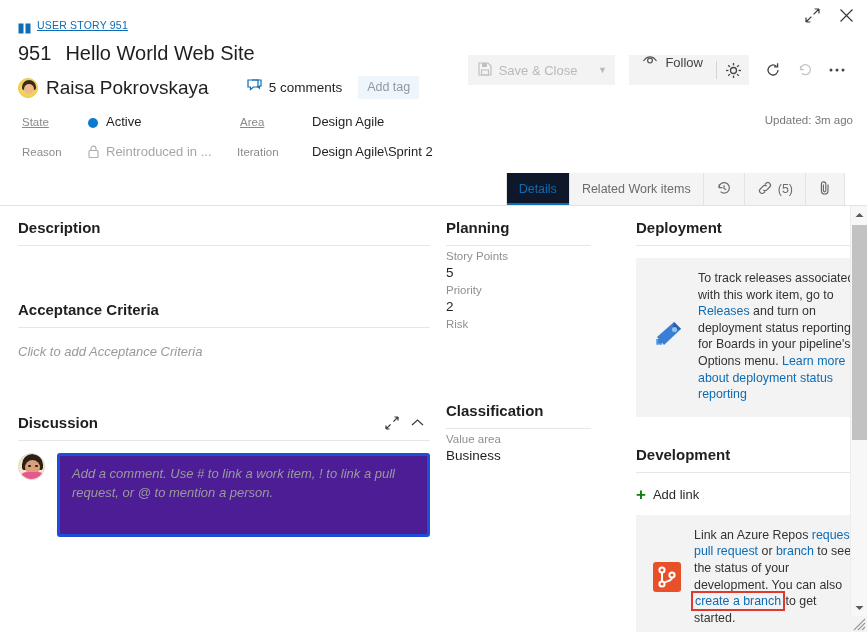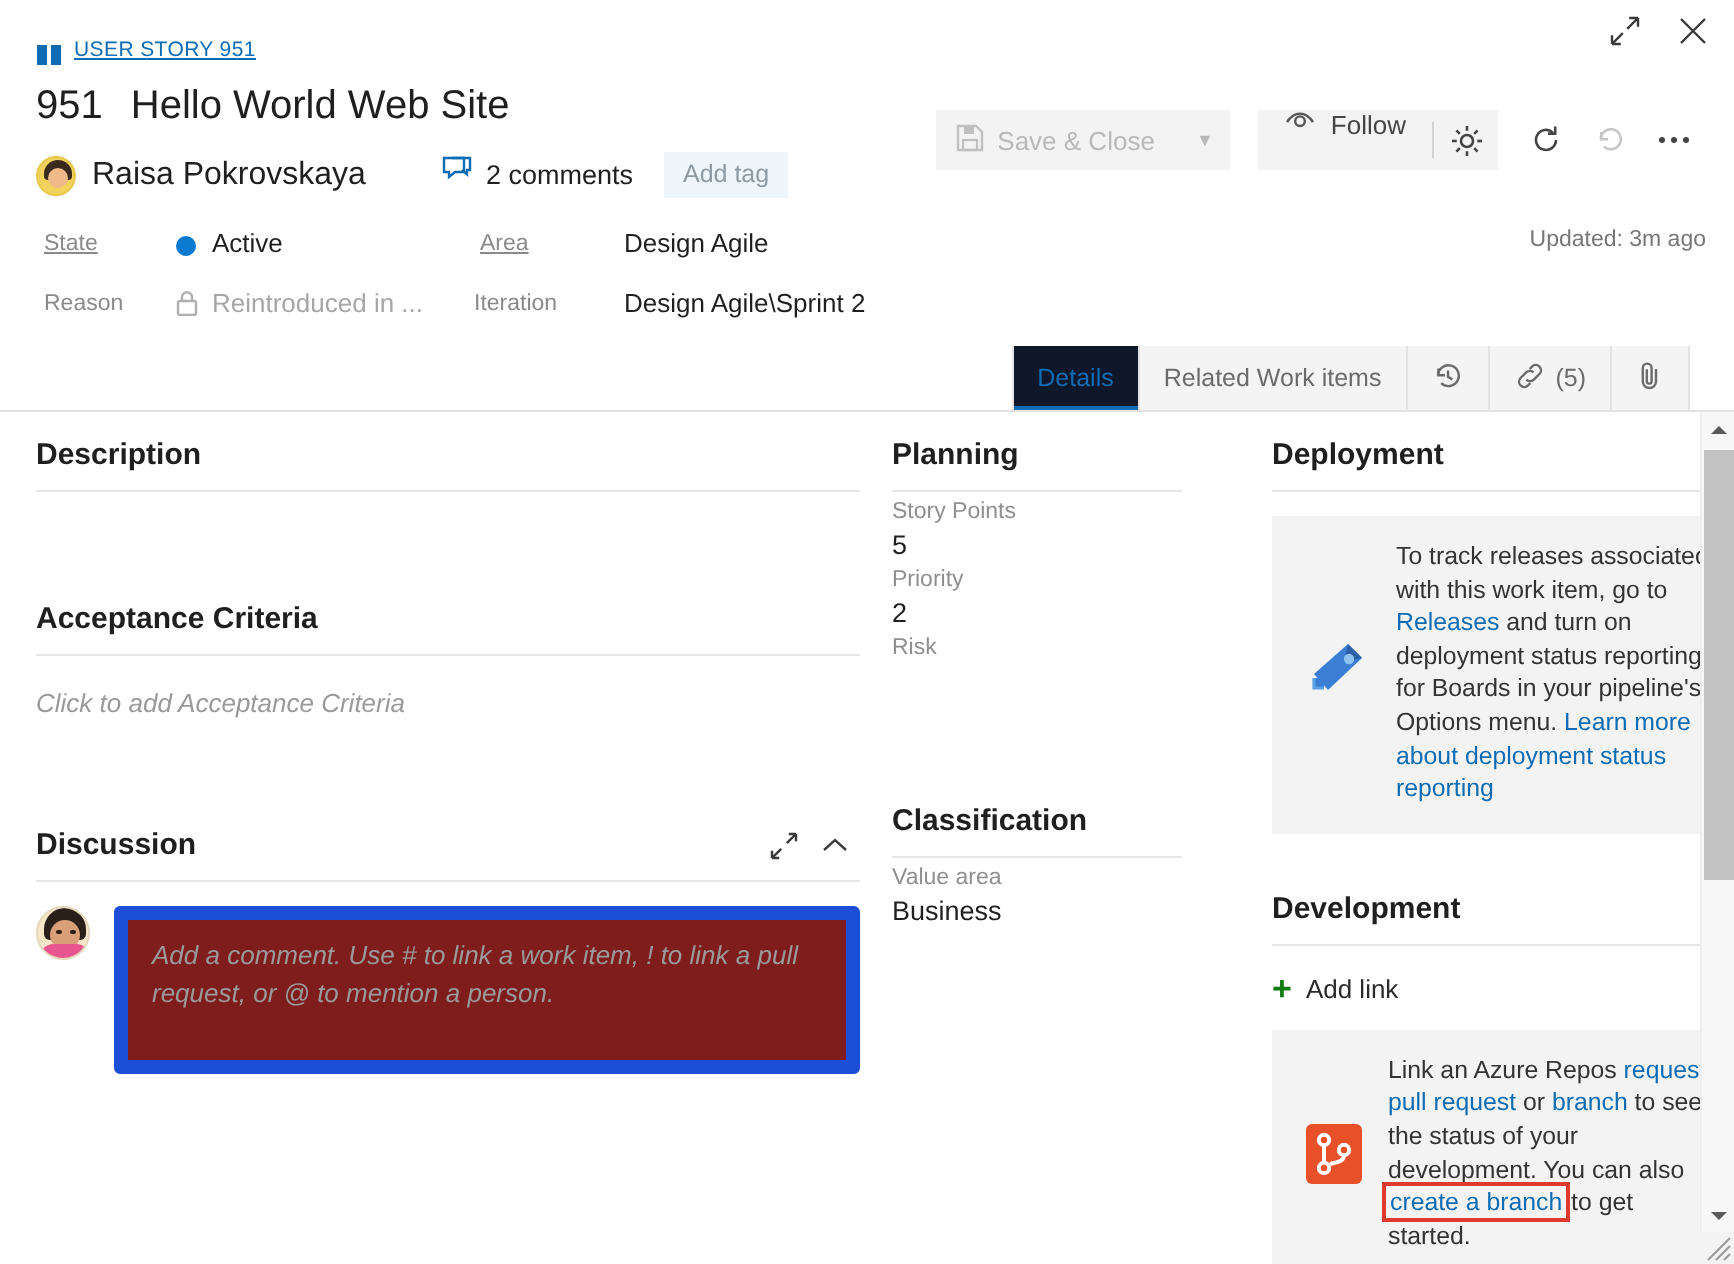--- a/index.html
+++ b/index.html
@@ -36,21 +36,21 @@
   .wi-title { font-size: 20px; color: #1f1f1f; font-weight: 400; }
 
   .meta-row { display:flex; align-items:center; margin-top: 11px; gap: 0; }
   .avatar {
     width: 20px; height: 20px; border-radius: 50%;
     background: #f2d25a; position: relative; overflow: hidden; flex: none;
     border: 1px solid #e8c94e;
   }
   .avatar .hair { position:absolute; left:3px; top:1px; width:14px; height:10px; border-radius:7px 7px 2px 2px; background:#3a2a1d; }
   .avatar .face { position:absolute; left:5px; top:5px; width:10px; height:10px; border-radius:50%; background:#f0b98a; }
-  .assignee { font-size: 16px; color: #1f1f1f; margin-left: 8px; }
+  .assignee { font-size: 19px; color: #1f1f1f; margin-left: 8px; }
 
   .comments { display:flex; align-items:center; gap:6px; margin-left: 38px; cursor:pointer; }
   .comments-text { font-size: 13.5px; color: #1f1f1f; }
   .add-tag {
     margin-left: 16px; background: #eff6fb; color: #8d9aa4;
     font-size: 12.5px; padding: 4px 9px 5px; cursor: pointer; border: none;
     font-family: inherit;
   }
 
   
@@ -125,23 +125,23 @@
   .disc-avatar {
     width: 27px; height: 27px; border-radius:50%; flex:none; overflow:hidden; position:relative;
     background: #f5e7c8; border:1px solid #e4d7ba;
   }
   .disc-avatar .da-hair { position:absolute; left:3px; top:0px; width:21px; height:16px; border-radius:11px 11px 3px 3px; background:#2b2019; }
   .disc-avatar .da-face { position:absolute; left:6px; top:6px; width:15px; height:15px; border-radius:50%; background:#d99f78; }
   .disc-avatar .da-eye1 { position:absolute; left:9px; top:11px; width:3px; height:2px; background:#2b2019; border-radius:2px; }
   .disc-avatar .da-eye2 { position:absolute; left:16px; top:11px; width:3px; height:2px; background:#2b2019; border-radius:2px; }
   .disc-avatar .da-body { position:absolute; left:0; bottom:-1px; width:27px; height:8px; border-radius:10px 10px 0 0; background:#e8558f; }
   .disc-box {
-    flex:1; border:7px solid #1d4ed8; border-radius:3px; min-height: 84px;
+    flex:1; border:3px solid #1d4ed8; border-radius:3px; min-height: 84px;
     padding: 9px 12px; font-size:13px; font-style: italic; color:#9a9a9a; line-height: 1.45;
-    cursor: text; background:#7f1d1d;
+    cursor: text; background:#4c1d95;
   }
 
   
   .info-card { background:#f3f3f3; margin-top: 12px; padding: 12px 14px 14px; display:flex; gap: 10px; align-items:center; }
   .info-text { font-size: 12.4px; line-height: 1.34; color:#333; }
   .info-text a { color:#0d6cb4; text-decoration:none; cursor:pointer; }
   .icon-deploy { width: 38px; height: 38px; flex:none; position:relative; }
   .icon-repos { width: 34px; height: 38px; flex:none; position:relative; }
 
   .add-link { display:flex; align-items:center; gap:7px; margin-top: 13px; cursor:pointer; }
@@ -191,21 +191,21 @@
         </span>
         <span class="assignee">Raisa Pokrovskaya</span>
 
         <span class="comments">
           <span>
             <svg width="16" height="14" viewBox="0 0 16 14">
               <path d="M1 1h10v7H6.5L3.5 10.5V8H1z" fill="none" stroke="#0d6cb4" stroke-width="1.2"></path>
               <path d="M5 1h9v6h-1.5v2.2L10 7" fill="none" stroke="#0d6cb4" stroke-width="1.2"></path>
             </svg>
           </span>
-          <span class="comments-text">2 comments</span>
+          <span class="comments-text">5 comments</span>
         </span>
 
         <button class="add-tag">Add tag</button>
       </div>
     </div>
 
     <div class="toolbar">
       <div class="tb-group">
         <div class="save-close">
           <span>

